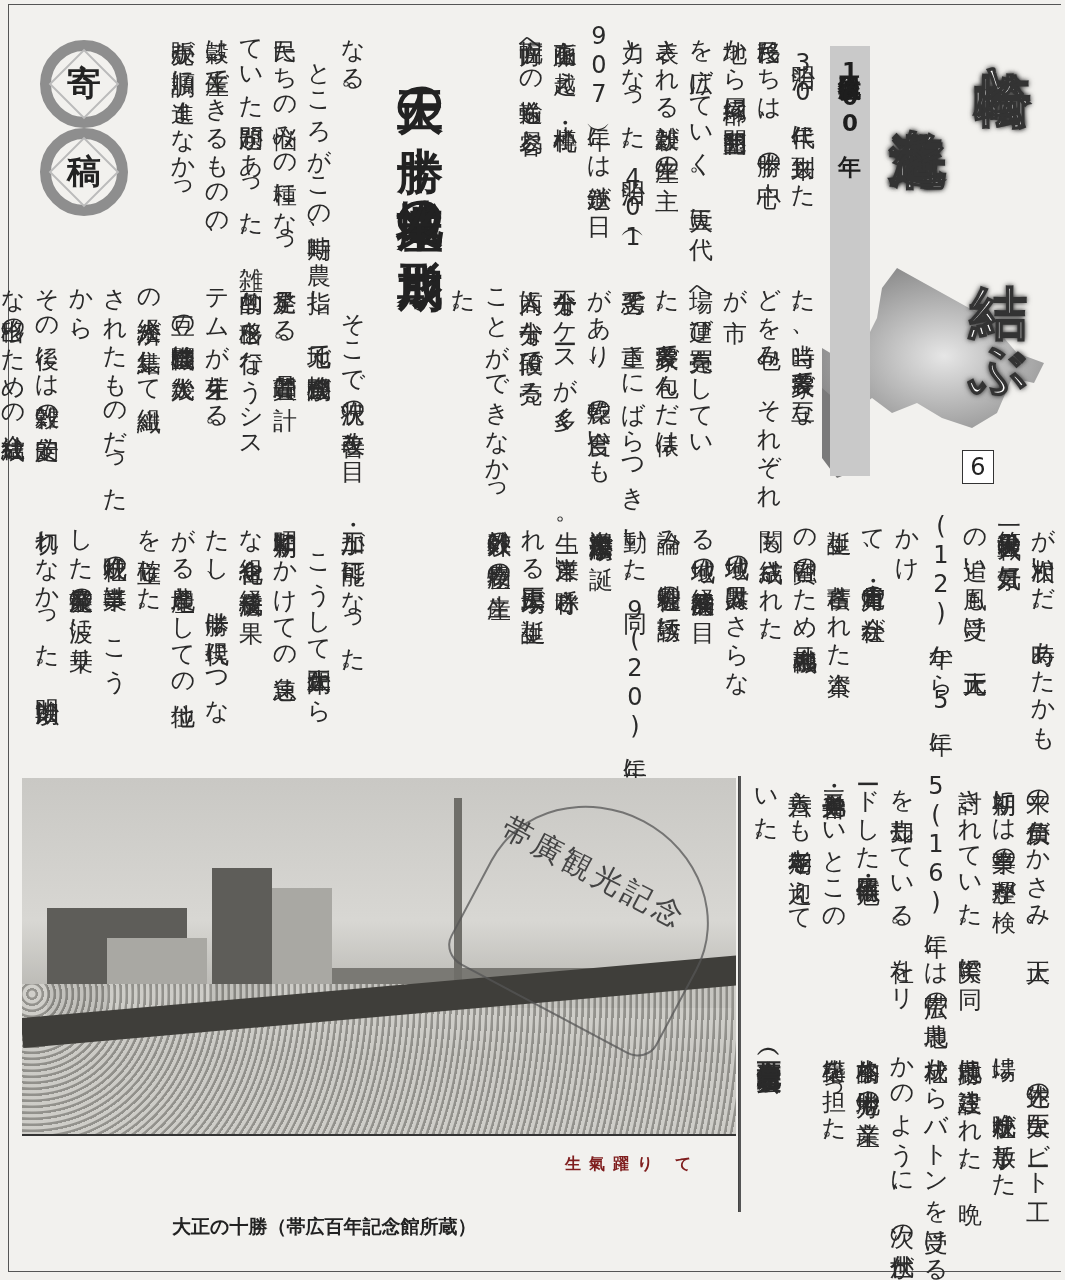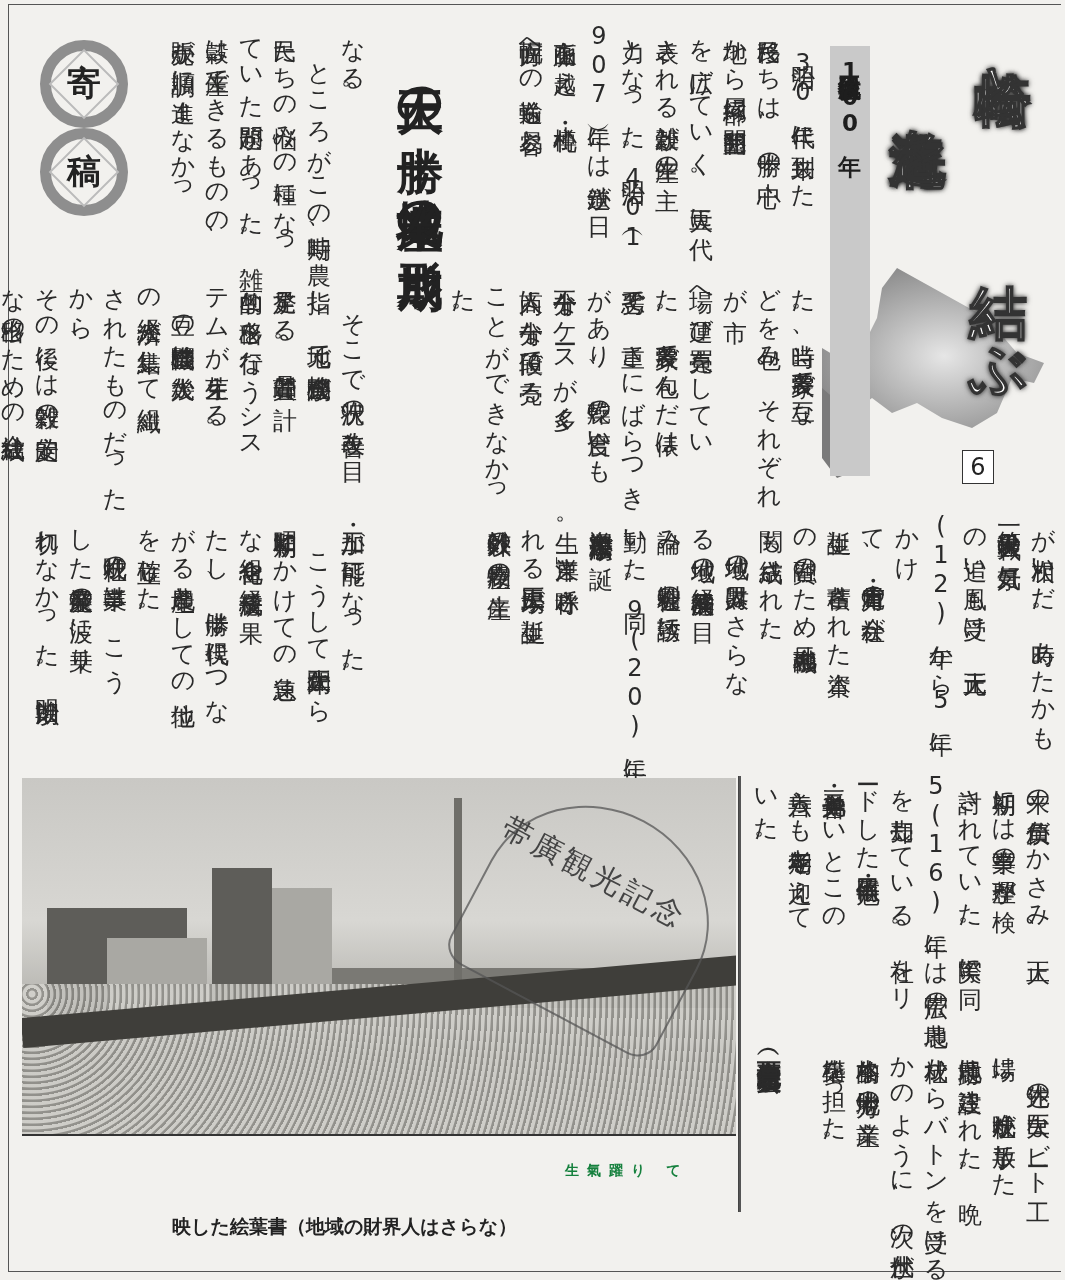--- a/index.html
+++ b/index.html
@@ -105,21 +105,21 @@
   }
   .stamp-text {
     position:absolute; left:470px; top:75px; font-size:30px; color:#444;
     transform:rotate(28deg); font-family:"DejaVu Serif",serif; letter-spacing:4px;
   }
   .pc-caption-left {
     position:absolute; left:40px; top:372px; font-family:"DejaVu Serif",serif;
     font-style:italic; font-size:13px; color:#333; line-height:20px;
   }
   .pc-caption-right {
-    position:absolute; left:545px; top:386px; font-size:14px; font-weight:bold; color:#15803d;
+    position:absolute; left:545px; top:378px; font-size:16px; font-weight:bold; color:#7f1d1d;
     letter-spacing:8px;
   }
   .caption {
     position:absolute; left:172px; top:1213px; font-size:19px; line-height:26px;
     color:#222; font-weight:bold;
   }
   .rule-v { position:absolute; background:#555; width:1.5px; }
 </style>
 </head>
 <body>
@@ -181,16 +181,16 @@
     <div class="chimney"></div>
     <div class="rubble"></div>
     <div class="trestle"></div>
     <div class="stamp"></div>
     <div class="stamp-text">帯廣観光記念</div>
   </div>
   <div class="pc-caption-right">生氣躍り て</div>
 </div>
 
 <div class="caption">
-  <div>映した絵葉書（地域の財界人はさらな）</div>
+  <div>大正の十勝（帯広百年記念館所蔵）</div>
 </div>
 
 <div class="rule-v" style="left:739px; top:776px; height:436px;"></div>
 
 </body></html>

